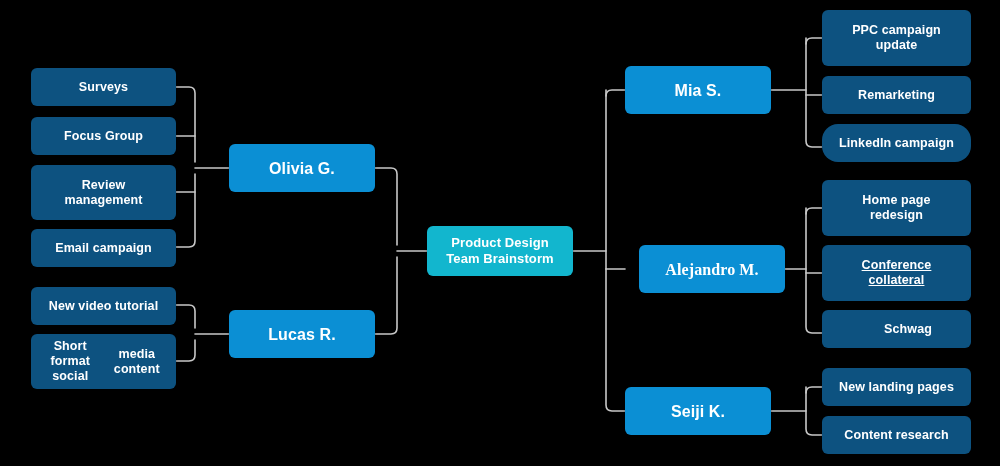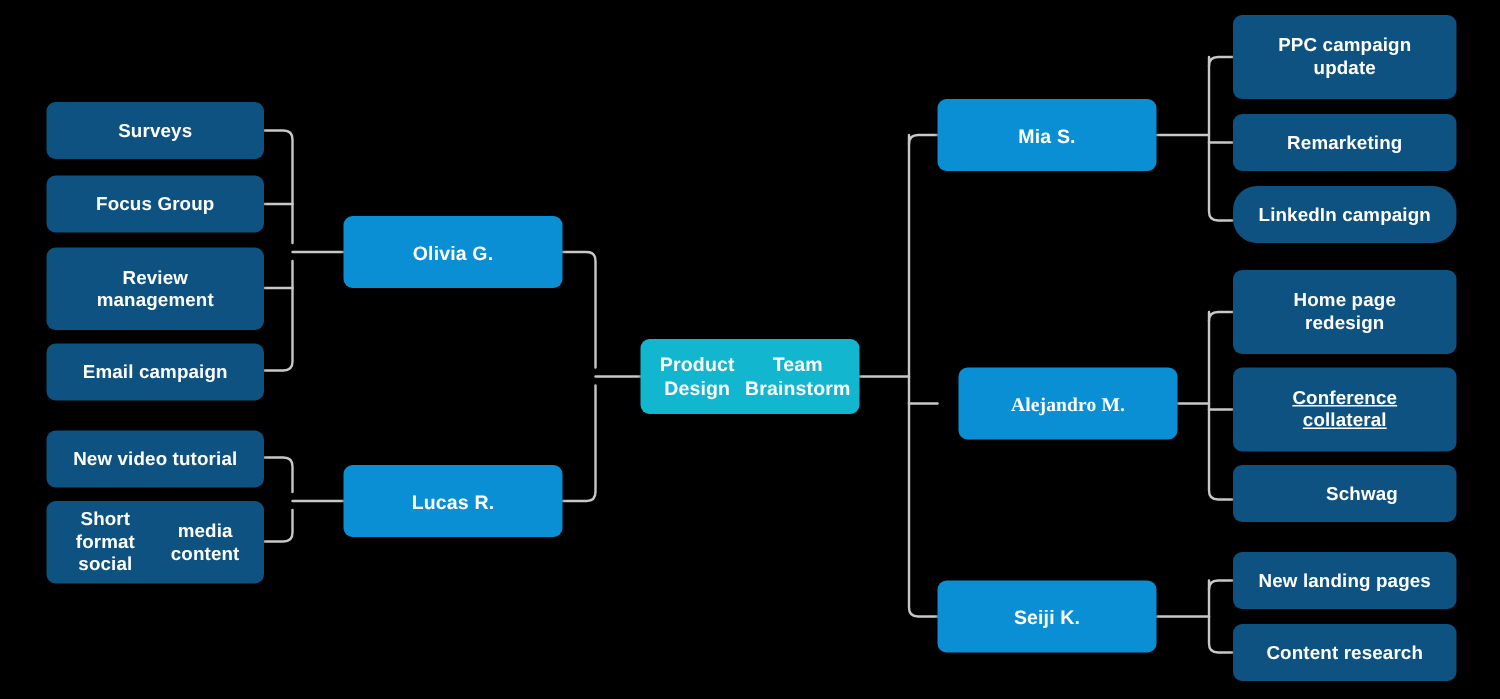--- a/index.html
+++ b/index.html
@@ -37,21 +37,21 @@
     line-height: 15px;
     padding: 2px 6px;
     letter-spacing: 0.1px;
     box-shadow: 0 1px 2px rgba(0,0,0,0.45);
   }
   .node.leaf {
     background: #0d5280;
   }
   .node.person {
     background: #0b8fd4;
-    font-size: 13px;
+    font-size: 16px;
   }
   .node.root {
     background: #12b6ce;
     font-size: 13px;
     line-height: 16px;
   }
   .node span {
     display: block;
     width: 100%;
   }
@@ -128,21 +128,21 @@
   </div>
 
   <div class="node person" style="left:229px; top:144px; width:146px; height:48px;">
     <span>Olivia G.</span>
   </div>
 
   <div class="node person" style="left:229px; top:310px; width:146px; height:48px;">
     <span>Lucas R.</span>
   </div>
 
-  <div class="node root" style="left:427px; top:226px; width:146px; height:50px; flex-direction:row;">
+  <div class="node root" style="left:427px; top:226px; width:146px; height:50px; flex-direction:column;">
     <span>Product Design</span>
     <span>Team Brainstorm</span>
   </div>
 
   <div class="node person" style="left:625px; top:66px; width:146px; height:48px;">
     <span>Mia S.</span>
   </div>
 
   <div class="node person" style="left:639px; top:245px; width:146px; height:48px;font-family:Liberation Serif, serif;">
     <span>Alejandro M.</span>

